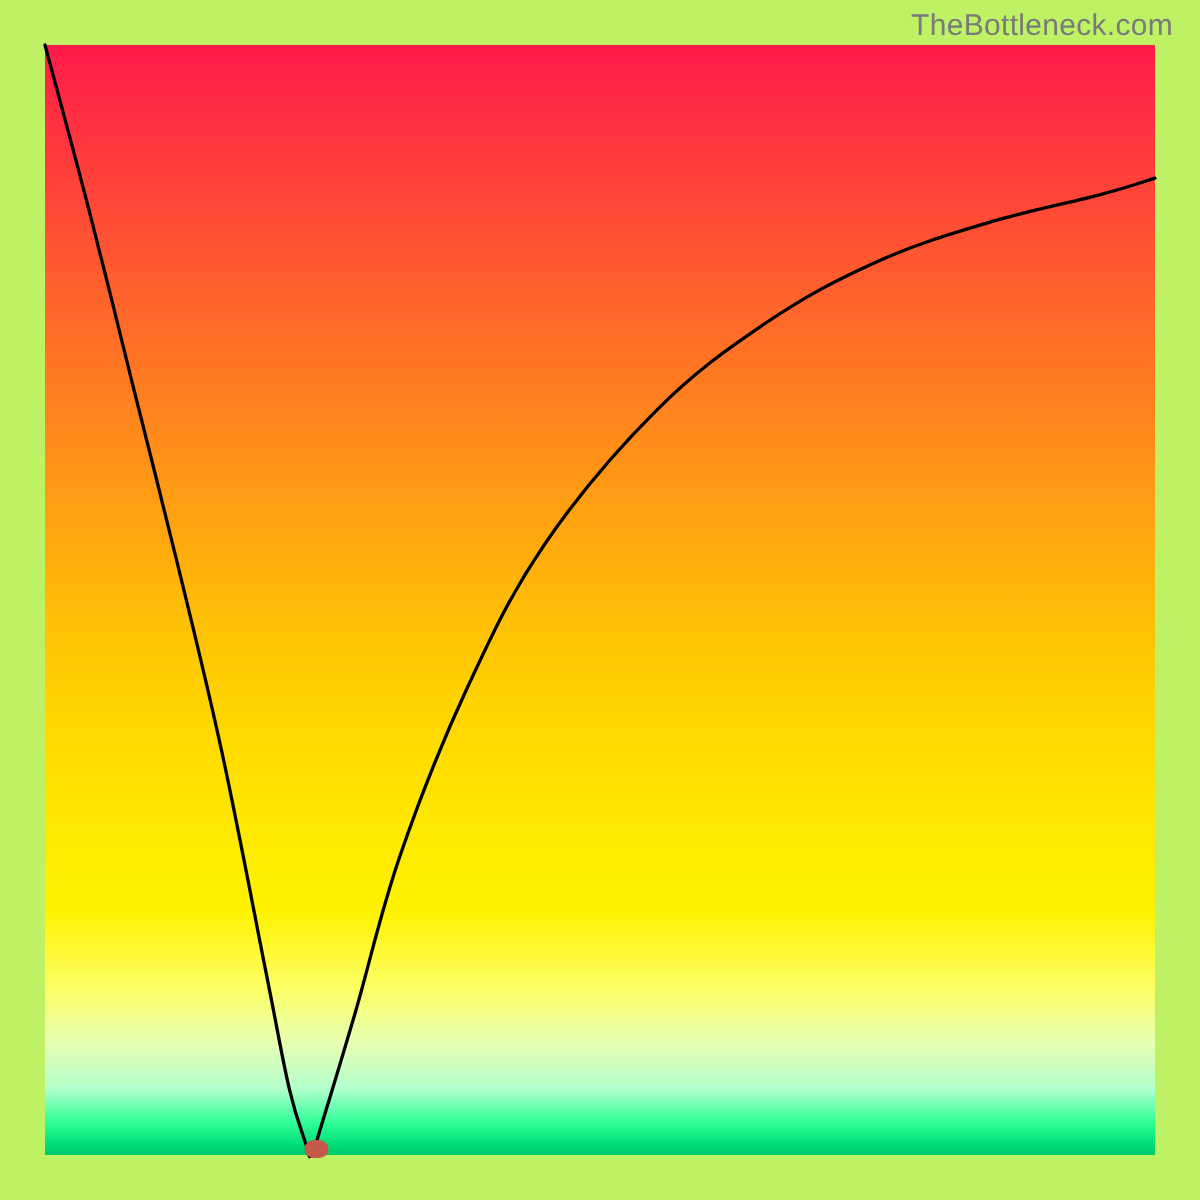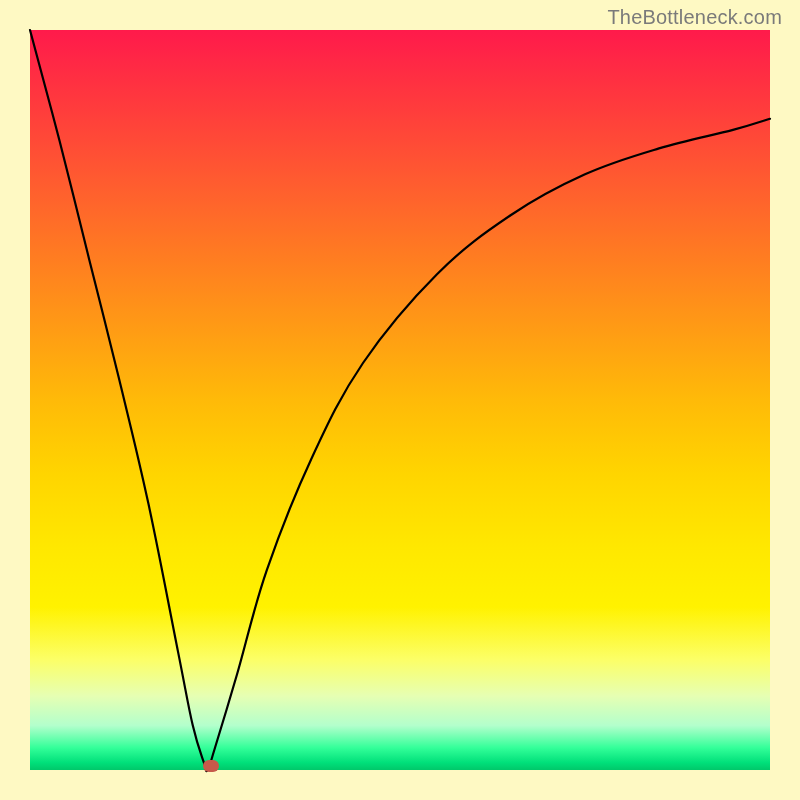--- a/index.html
+++ b/index.html
@@ -8,21 +8,21 @@
     width: 800px;
     height: 800px;
     overflow: hidden;
     font-family: Arial, Helvetica, sans-serif;
     background: #000;
   }
   .frame {
     position: relative;
     width: 800px;
     height: 800px;
-    background: #fef9c3;
+    background: #bef264;
   }
   .plot-area {
     position: absolute;
     left: 30px;
     top: 30px;
     width: 740px;
     height: 740px;
     background: linear-gradient(
       to bottom,
       #ff1a4b 0%,

